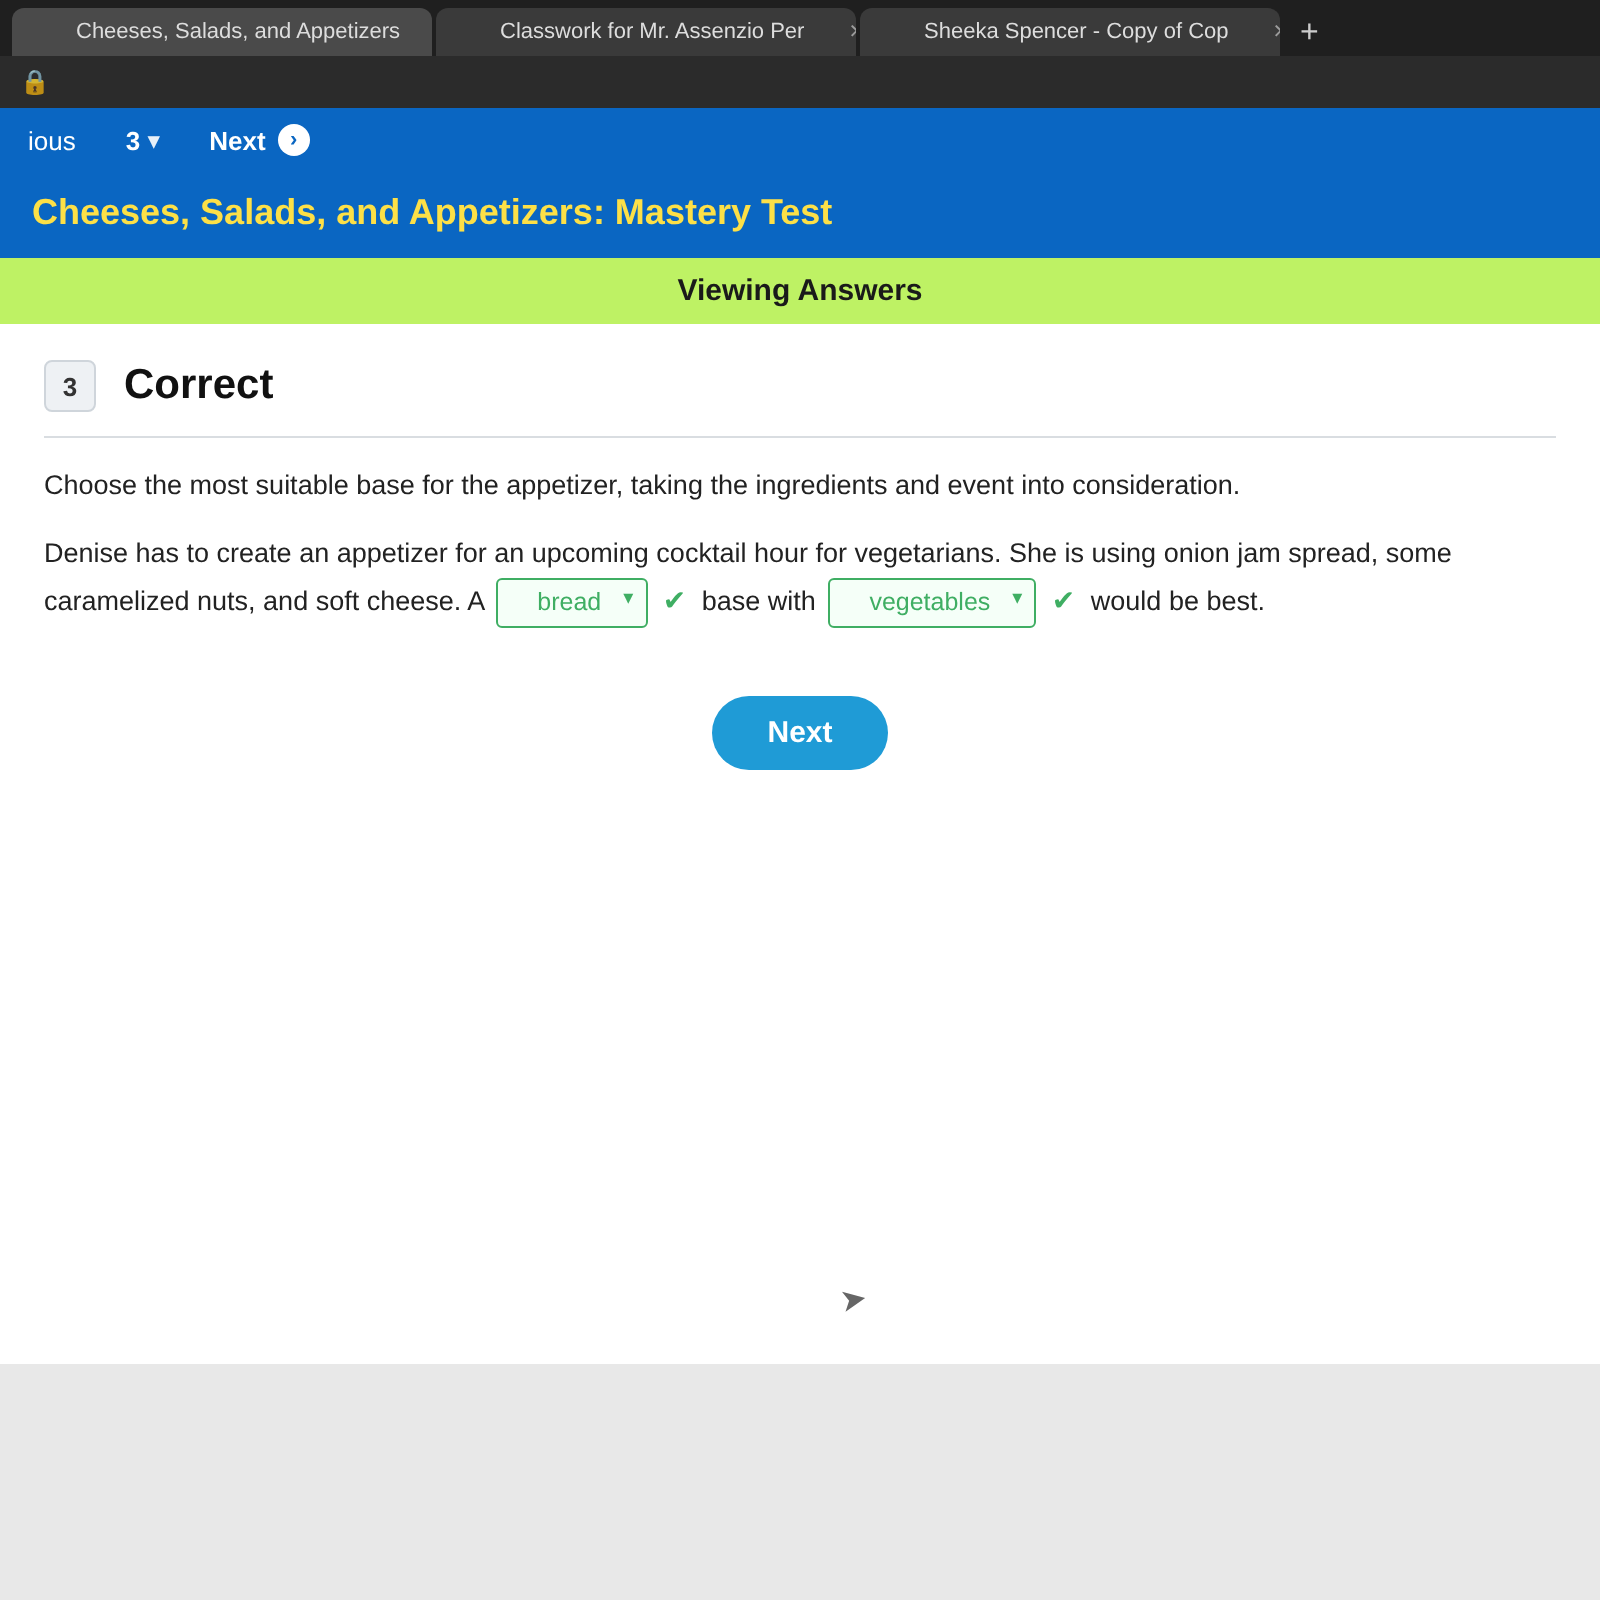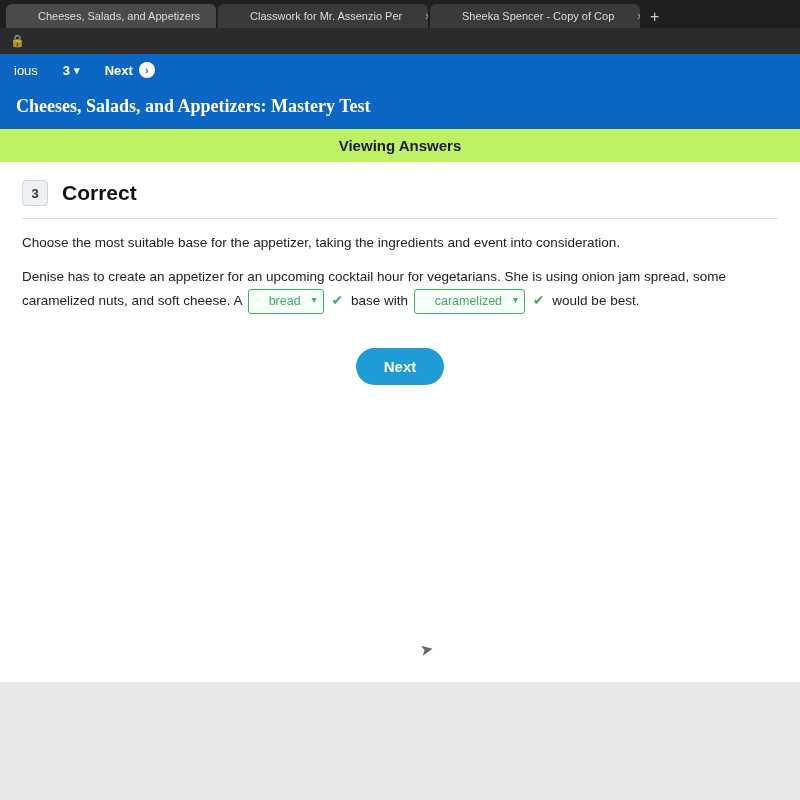--- a/index.html
+++ b/index.html
@@ -74,25 +74,24 @@
   }
   .qnav .chev { font-size: 11px; opacity: .9; }
   .next-top {
     display: inline-flex; align-items: center; gap: 6px;
     font-weight: 600;
   }
   .next-top .arrow { background: #fff; color:#0a66c2; width:16px;height:16px;border-radius:50%; display:inline-flex;align-items:center;justify-content:center;font-size:11px;}
 
   .titlebar {
     background: #0a66c2;
-    color: #ffffff;
+    color: #fde047;
     padding: 10px 16px 12px 16px;
     font-size: 18px;
     font-weight: 600;
-    font-family: Liberation Serif, serif;
   }
   .banner {
     background: #bef264;
     color: #1a1a1a;
     text-align: center;
     font-weight: 700;
     padding: 8px 0;
     font-size: 15px;
   }
   .content {
@@ -218,21 +217,21 @@
     <p class="prompt">Choose the most suitable base for the appetizer, taking the ingredients and event into consideration.</p>
 
     <p class="para">
       <span>Denise has to create an appetizer for an upcoming cocktail hour for vegetarians. She is using onion jam spread, some caramelized nuts, and soft cheese. A </span>
       <span class="dd">
           <span>bread</span>
         </span>
       <span class="check">✔</span>
       <span> base with </span>
       <span class="dd">
-          <span>caramelized</span>
+          <span>vegetables</span>
         </span>
       <span class="check">✔</span>
       <span> would be best.</span>
     </p>
 
     <div class="next-wrap">
       <button class="next-btn">Next</button>
     </div>
   </div>
 </div>

